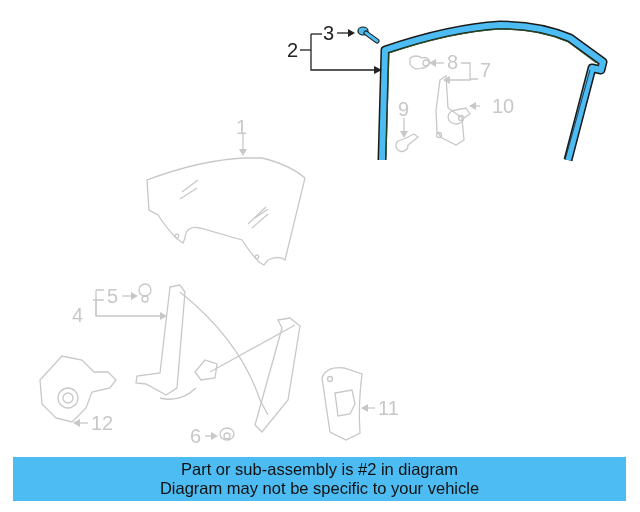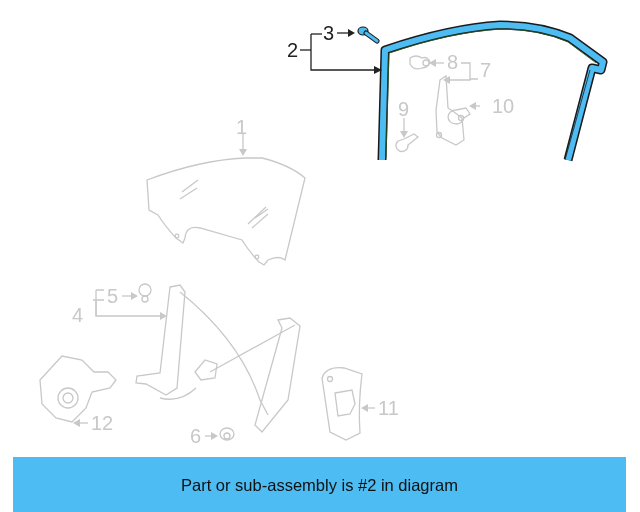--- a/index.html
+++ b/index.html
@@ -1,21 +1,21 @@
 <!DOCTYPE html>
 <html><head>
 <meta charset="utf-8">
 <style>
   html,body{margin:0;padding:0;background:#fff;}
   body{width:640px;height:512px;position:relative;overflow:hidden;font-family:"Liberation Sans",sans-serif;}
   #diagram{position:absolute;left:0;top:0;width:640px;height:512px;}
   .callout{font-family:"Liberation Sans",sans-serif;font-size:20px;}
   .callout.active{fill:#222;}
   .callout.faded{fill:#c8c8c8;}
-  #banner{position:absolute;left:13px;top:457px;width:613px;height:56px;background:#4dbcf3;
+  #banner{position:absolute;left:13px;top:457px;width:613px;height:44px;background:#4dbcf3;
     display:flex;flex-direction:column;align-items:center;justify-content:center;}
   #banner span{font-size:16.5px;line-height:19px;color:#111;font-family:"Liberation Sans",sans-serif;}
 </style>
 </head>
 <body>
 
 <svg id="diagram" viewBox="0 0 640 512" xmlns="http://www.w3.org/2000/svg">
 
   <g>
     <path d="M382,160 L385,50 Q450,28 500,25 Q540,25 570,38 L603,62 L601,70 L592,68 L568,160" fill="none" stroke="#1a1a1a" stroke-width="9" stroke-linejoin="round"></path>
@@ -114,13 +114,14 @@
   <text class="callout faded" x="480" y="77">7</text>
   <text class="callout faded" x="447" y="69">8</text>
   <text class="callout faded" x="398" y="116">9</text>
   <text class="callout faded" x="492" y="113">10</text>
   <text class="callout faded" x="378" y="415">11</text>
   <text class="callout faded" x="91" y="430">12</text>
 </svg>
 
 <div id="banner">
   <span>Part or sub-assembly is #2 in diagram</span>
+  <span>Diagram may not be specific to your vehicle</span>
 </div>
 
 </body></html>

